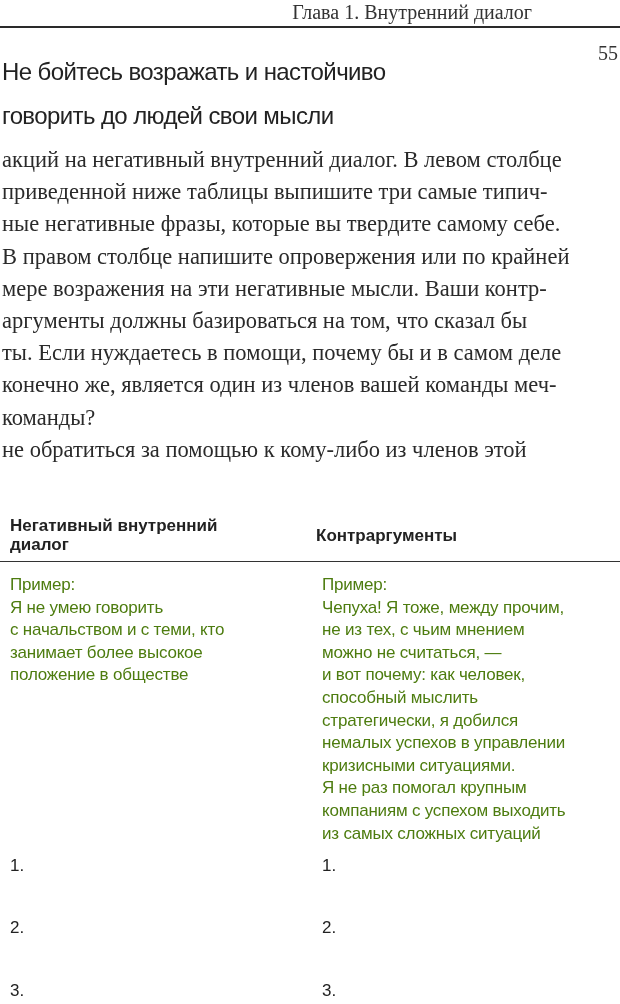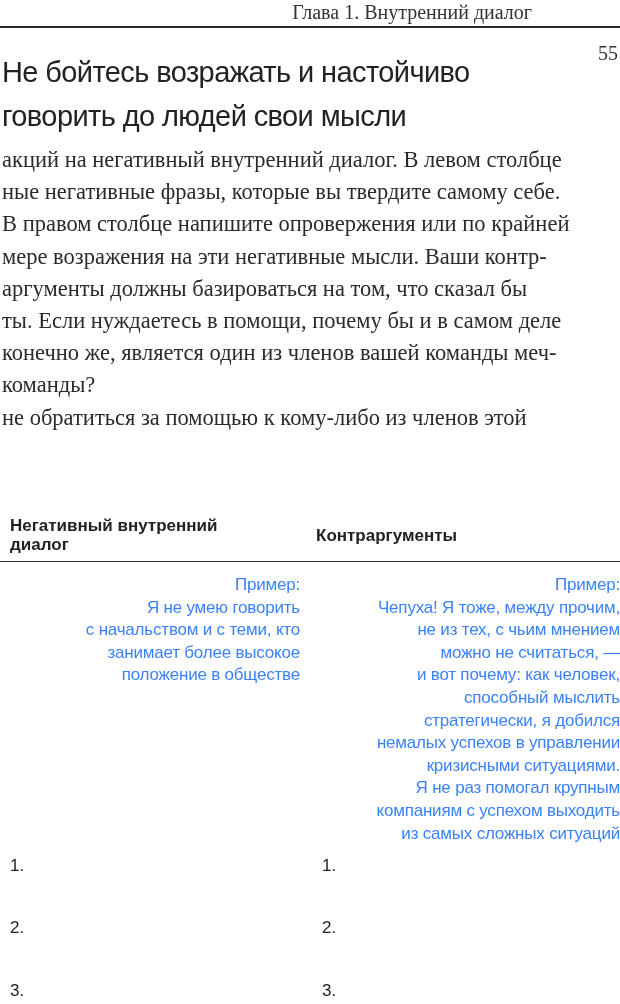--- a/index.html
+++ b/index.html
@@ -1,45 +1,46 @@
 <!DOCTYPE html>
 <html><head>
 <meta charset="utf-8">
 <style>
   html, body { margin: 0; padding: 0; background: #ffffff; }
   body { width: 620px; height: 1004px; position: relative; overflow: hidden; color: #222; }
   .running-head { position: absolute; left: 0; top: 0; width: 620px; height: 26px; border-bottom: 2px solid #2a2a2a; }
   .rh-title { position: absolute; right: 88px; top: 1px; font-family: "Liberation Serif", serif; font-size: 20px; color: #333; }
   .rh-page { position: absolute; right: 2px; top: 1px; font-family: "Liberation Serif", serif; font-size: 20px; color: #333; margin-top: 41px; }
-  .heading { position: absolute; left: 2px; top: 50px; width: 610px; font-family: "Liberation Sans", sans-serif; font-size: 29px; line-height: 44px; color: #222; letter-spacing: -0.6px; }
+  .heading { position: absolute; left: 2px; top: 50px; width: 610px; font-family: "Liberation Sans", sans-serif; font-size: 24px; line-height: 44px; color: #222; letter-spacing: -0.6px; }
   .body-text { position: absolute; left: 2px; top: 144px; width: 614px; font-family: "Liberation Serif", serif; font-size: 22.5px; line-height: 32.2px; color: #2a2a2a; text-align: justify; hyphens: manual; }
   .tbl-head { position: absolute; left: 0; top: 513px; width: 620px; height: 48px; border-bottom: 1.5px solid #333; }
   .th { position: absolute; font-family: "Liberation Sans", sans-serif; font-weight: bold; font-size: 17px; line-height: 19px; color: #222; }
   .th-left { left: 10px; top: 3px; width: 270px; }
   .th-right { left: 316px; top: 13px; width: 290px; }
-  .cell { position: absolute; font-family: "Liberation Sans", sans-serif; font-size: 17px; line-height: 22.6px; color: #3b82f6; white-space: pre-line; letter-spacing: -0.2px; text-align: right; }
+  .cell { position: absolute; font-family: "Liberation Sans", sans-serif; font-size: 17px; line-height: 22.6px; color: #4d7c0f; white-space: pre-line; letter-spacing: -0.2px; }
   .cell-left { left: 10px; top: 574px; width: 290px; }
   .cell-right { left: 322px; top: 574px; width: 298px; }
   .num { position: absolute; font-family: "Liberation Sans", sans-serif; font-size: 17px; color: #222; }
 </style>
 </head>
 <body>
 
 <div class="running-head">
   <span class="rh-title">Глава 1. Внутренний диалог</span>
   <span class="rh-page">55</span>
 </div>
 
 <div class="heading">
   <div>Не бойтесь возражать и настойчиво</div>
   <div>говорить до людей свои мысли</div>
 </div>
 
 <div class="body-text">
   <div>акций на негативный внутренний диалог. В левом столбце</div>
+  <div>приведенной ниже таблицы выпишите три самые типич-</div>
   <div>ные негативные фразы, которые вы твердите самому себе.</div>
   <div>В правом столбце напишите опровержения или по крайней</div>
   <div>мере возражения на эти негативные мысли. Ваши контр-</div>
   <div>аргументы должны базироваться на том, что сказал бы</div>
   <div>ты. Если нуждаетесь в помощи, почему бы и в самом деле</div>
   <div>конечно же, является один из членов вашей команды меч-</div>
   <div style="text-align:left">команды?</div>
   <div>не обратиться за помощью к кому-либо из членов этой</div>
 </div>
 

